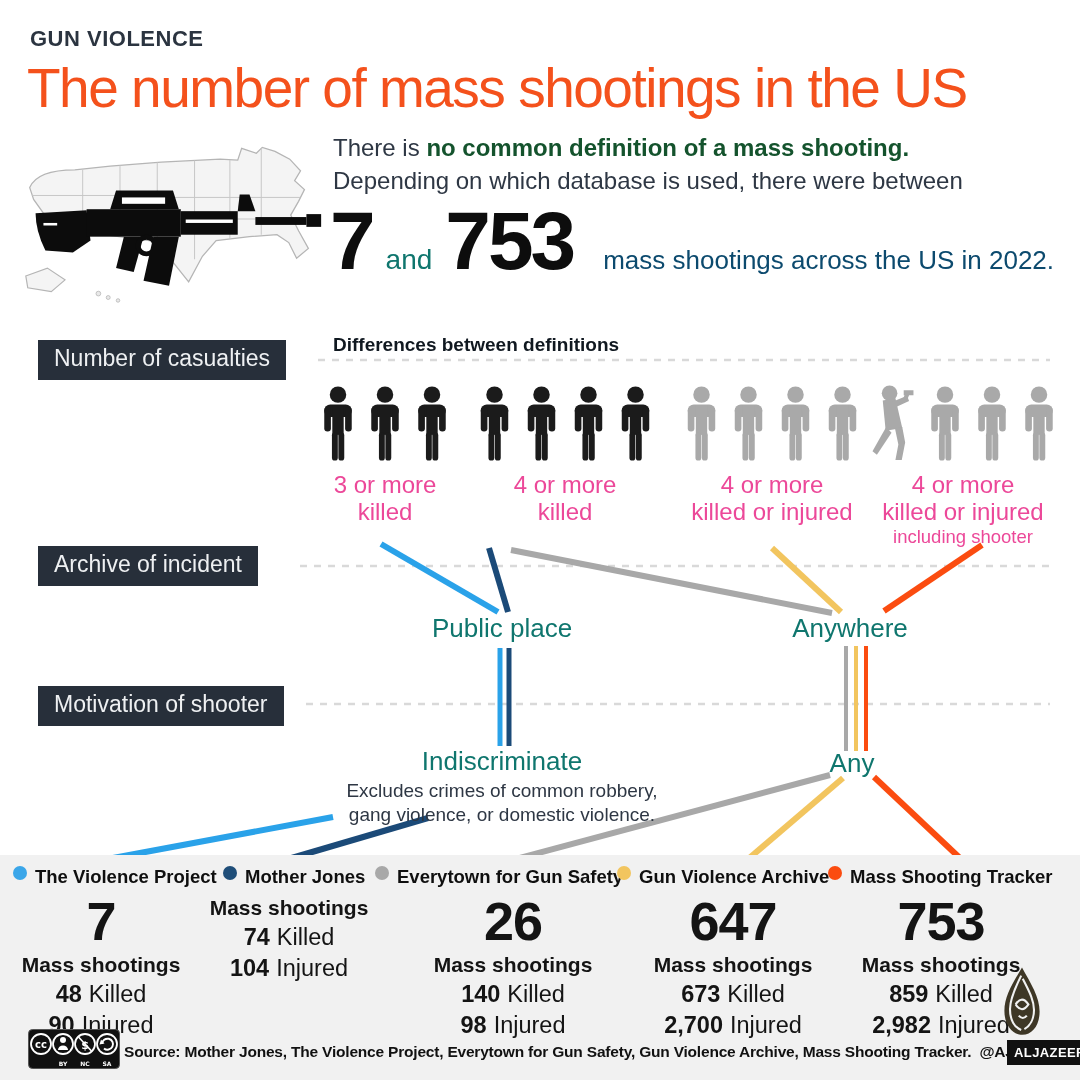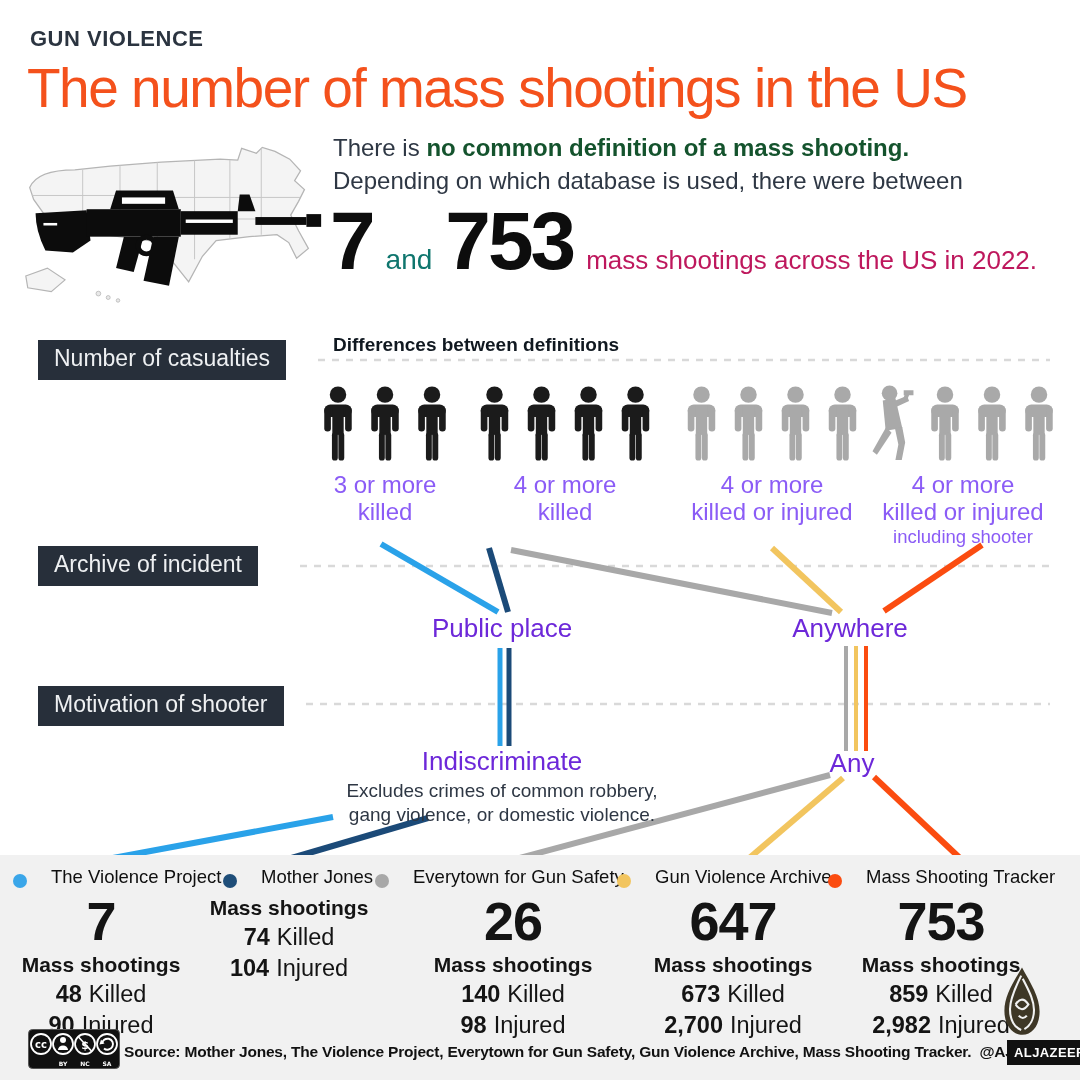--- a/index.html
+++ b/index.html
@@ -10,54 +10,54 @@
   
   .kicker{left:30px;top:26px;font-size:22px;font-weight:700;letter-spacing:.5px;color:#2b3440;}
   .title{left:27px;top:56px;font-size:55px;font-weight:400;letter-spacing:-1.5px;color:#f4511c;white-space:nowrap;}
 
   
   .intro{left:333px;top:131px;font-size:24px;line-height:1.38;color:#2e3744;}
   .intro b{font-weight:700;color:#14532d;}
   .bigrow{left:330px;top:194px;display:flex;align-items:baseline;gap:13px;white-space:nowrap;}
   .bignum{font-size:82px;font-weight:700;letter-spacing:-3px;color:#0d0d0d;}
   .andword{font-size:28px;color:#0f766e;}
-  .bigsuffix{font-size:26px;color:#be185d;margin-left:0;}
+  .bigsuffix{font-size:26px;color:#0c4a6e;margin-left:17px;}
 
   
   .secbox{background:#272f3a;color:#eef0f2;font-size:23px;padding:5px 16px 8px 16px;left:38px;white-space:nowrap;}
   .secnote{left:333px;top:334px;font-size:19px;font-weight:700;color:#101820;}
 
   
   .group{position:absolute;top:384px;transform:translateX(-50%);text-align:center;}
   .icons{display:flex;align-items:flex-end;justify-content:center;gap:11px;height:78px;}
   .pic{width:36px;height:76px;display:block;}
   .pic-shooter{width:47px;height:78px;display:block;}
   .fill-black{fill:#1b1b1b;}
   .fill-gray{fill:#a9a9a9;}
-  .glabel{margin-top:9px;font-size:24px;line-height:1.13;color:#8b5cf6;white-space:nowrap;}
+  .glabel{margin-top:9px;font-size:24px;line-height:1.13;color:#ec4899;white-space:nowrap;}
   .glabel .small{font-size:18.5px;margin-top:2px;}
 
   
-  .node{position:absolute;transform:translateX(-50%);font-size:26px;color:#6d28d9;white-space:nowrap;text-align:right;}
+  .node{position:absolute;transform:translateX(-50%);font-size:26px;color:#0f766e;white-space:nowrap;text-align:right;}
   .nodenote{position:absolute;transform:translateX(-50%);font-size:19px;line-height:1.24;color:#2e3744;text-align:center;white-space:nowrap;}
 
   
   .wires{left:0;top:0;width:1080px;height:1080px;pointer-events:none;}
   .dashrule{stroke:#d9d9d9;stroke-width:2.5;stroke-dasharray:7 7;fill:none;}
   .ln{fill:none;stroke-width:6;}
   .lnv{fill:none;stroke-width:5;}
   .lnv3{fill:none;stroke-width:4;}
   .c-vp{stroke:#2aa2e9;}  .c-mj{stroke:#1b4a78;}  .c-et{stroke:#a8a8a8;}
   .c-gva{stroke:#f2c55f;} .c-mst{stroke:#fb4c10;}
 
   
   .band{left:0;top:855px;width:1080px;height:225px;background:#f1f1f1;}
 
   
-  .legend-item{position:absolute;top:866px;display:flex;align-items:flex-end;gap:24px;font-size:18.5px;font-weight:400;color:#0f0f0f;white-space:nowrap;}
+  .legend-item{position:absolute;top:866px;display:flex;align-items:flex-start;gap:8px;font-size:18.5px;font-weight:700;color:#0f0f0f;white-space:nowrap;}
   .dot{width:14px;height:14px;border-radius:50%;flex:0 0 auto;}
   .d-vp{background:#3aa6e9;} .d-mj{background:#1f4e79;} .d-et{background:#a8a8a8;}
   .d-gva{background:#f2c55f;} .d-mst{background:#fb4c10;}
 
   
   .stat{position:absolute;top:893px;width:240px;transform:translateX(-50%);text-align:center;color:#141414;}
   .stat-num{font-size:54px;font-weight:700;letter-spacing:-1px;line-height:1.05;}
   .stat-label{font-size:21px;font-weight:700;margin-top:3px;}
   .stat-line{font-size:23.5px;margin-top:4px;}
   .stat-line b{font-weight:700;margin-right:7px;}

